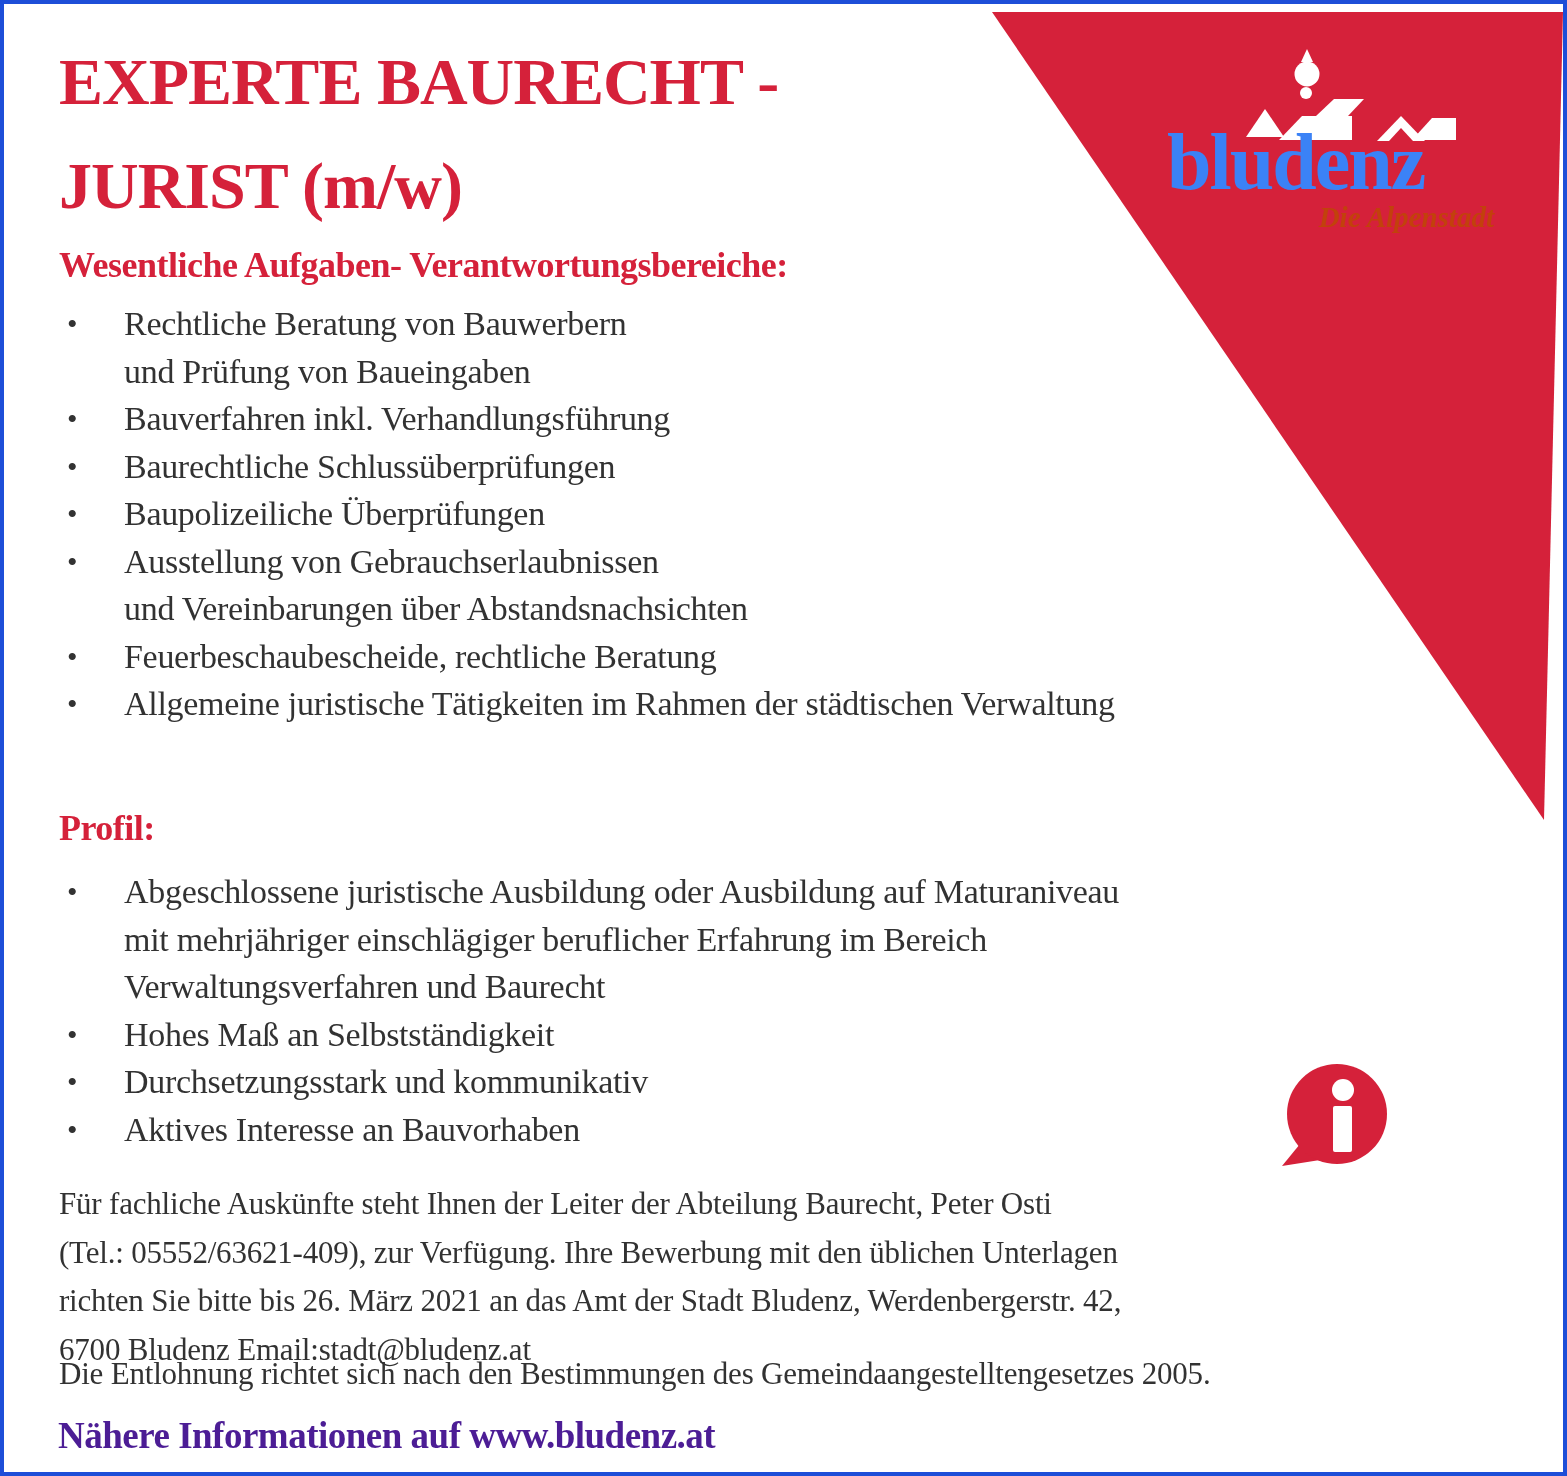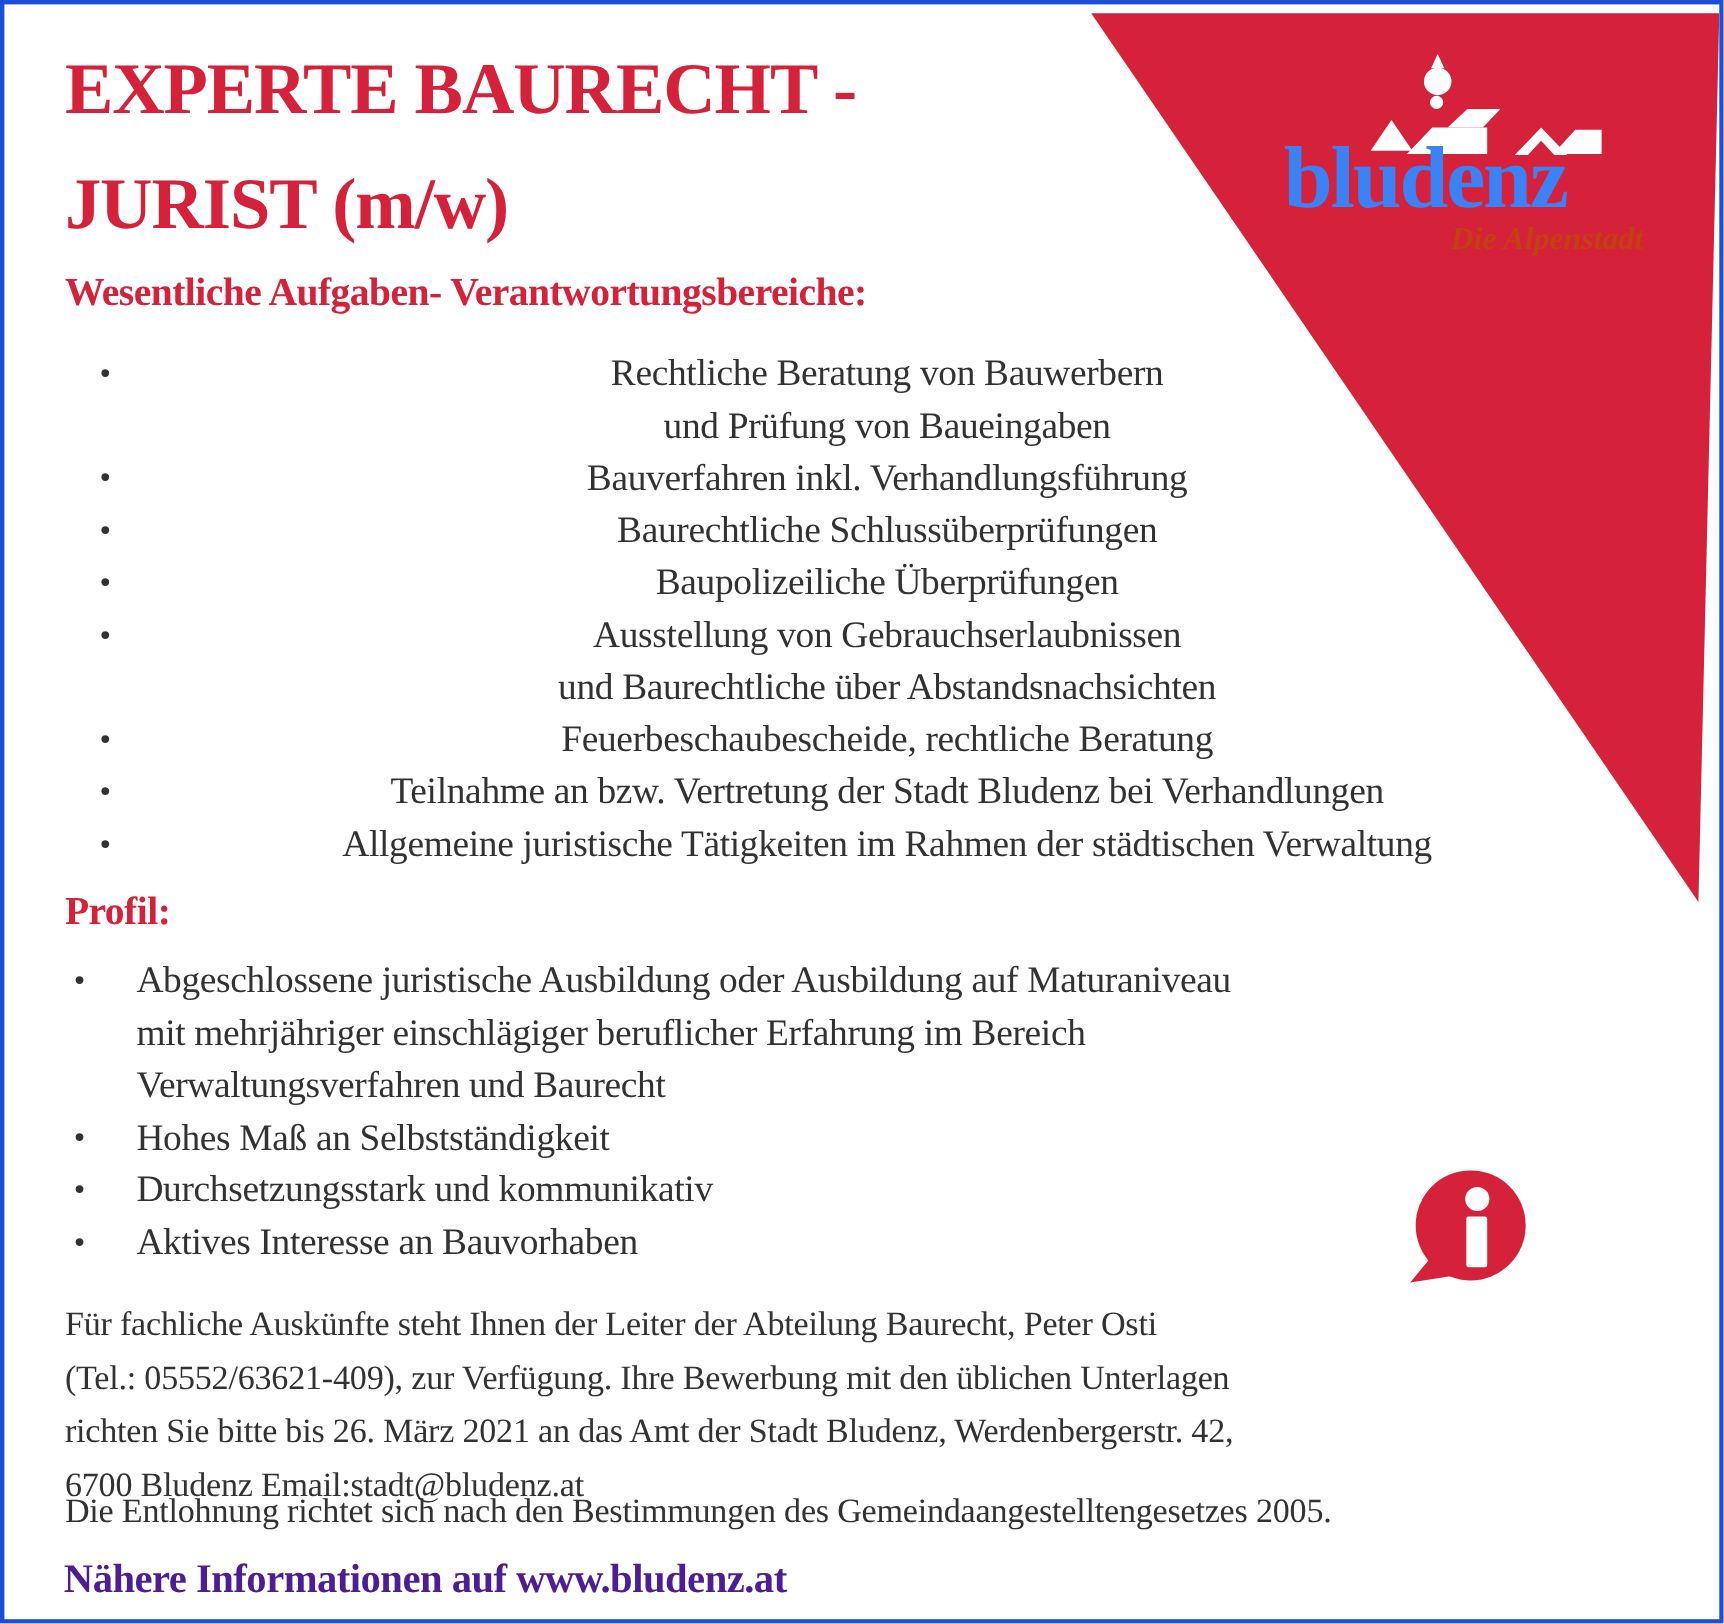--- a/index.html
+++ b/index.html
@@ -21,21 +21,21 @@
     font-size:66px;line-height:104px;font-weight:800;
     color:#d5213a;letter-spacing:-1px;white-space:pre-line;
   }
   .section-heading{
     font-size:36px;font-weight:700;color:#d5213a;letter-spacing:-0.5px;
   }
   .h-tasks{left:55px;top:240px;width:1000px;}
   .h-profile{left:55px;top:803px;width:400px;}
 
   .list{left:55px;width:1430px;font-size:34px;line-height:47.5px;letter-spacing:-0.3px;}
-  .l-tasks{top:312px;text-align:center;}
+  .l-tasks{top:296px;}
   .l-profile{top:864px;}
   .li{display:flex;}
   .li::before{
     content:"\2022";
     flex:0 0 65px;width:65px;box-sizing:border-box;
     padding-left:8px;font-size:30px;
   }
   .li-text{white-space:pre-line;flex:1 1 auto;}
 
   .contact{
@@ -101,27 +101,24 @@
         <span class="li-text">Bauverfahren inkl. Verhandlungsführung</span>
       </div>
     <div class="li">
         <span class="li-text">Baurechtliche Schlussüberprüfungen</span>
       </div>
     <div class="li">
         <span class="li-text">Baupolizeiliche Überprüfungen</span>
       </div>
     <div class="li">
         <span class="li-text">Ausstellung von Gebrauchserlaubnissen
-und Baurechtliche über Abstandsnachsichten</span>
+und Vereinbarungen über Abstandsnachsichten</span>
       </div>
     <div class="li">
         <span class="li-text">Feuerbeschaubescheide, rechtliche Beratung</span>
-      </div>
-    <div class="li">
-        <span class="li-text">Teilnahme an bzw. Vertretung der Stadt Bludenz bei Verhandlungen</span>
       </div>
     <div class="li">
         <span class="li-text">Allgemeine juristische Tätigkeiten im Rahmen der städtischen Verwaltung</span>
       </div>
   </div>
 
   <div class="layer section-heading h-profile">Profil:</div>
   <div class="layer list l-profile">
     <div class="li">
         <span class="li-text">Abgeschlossene juristische Ausbildung oder Ausbildung auf Maturaniveau

